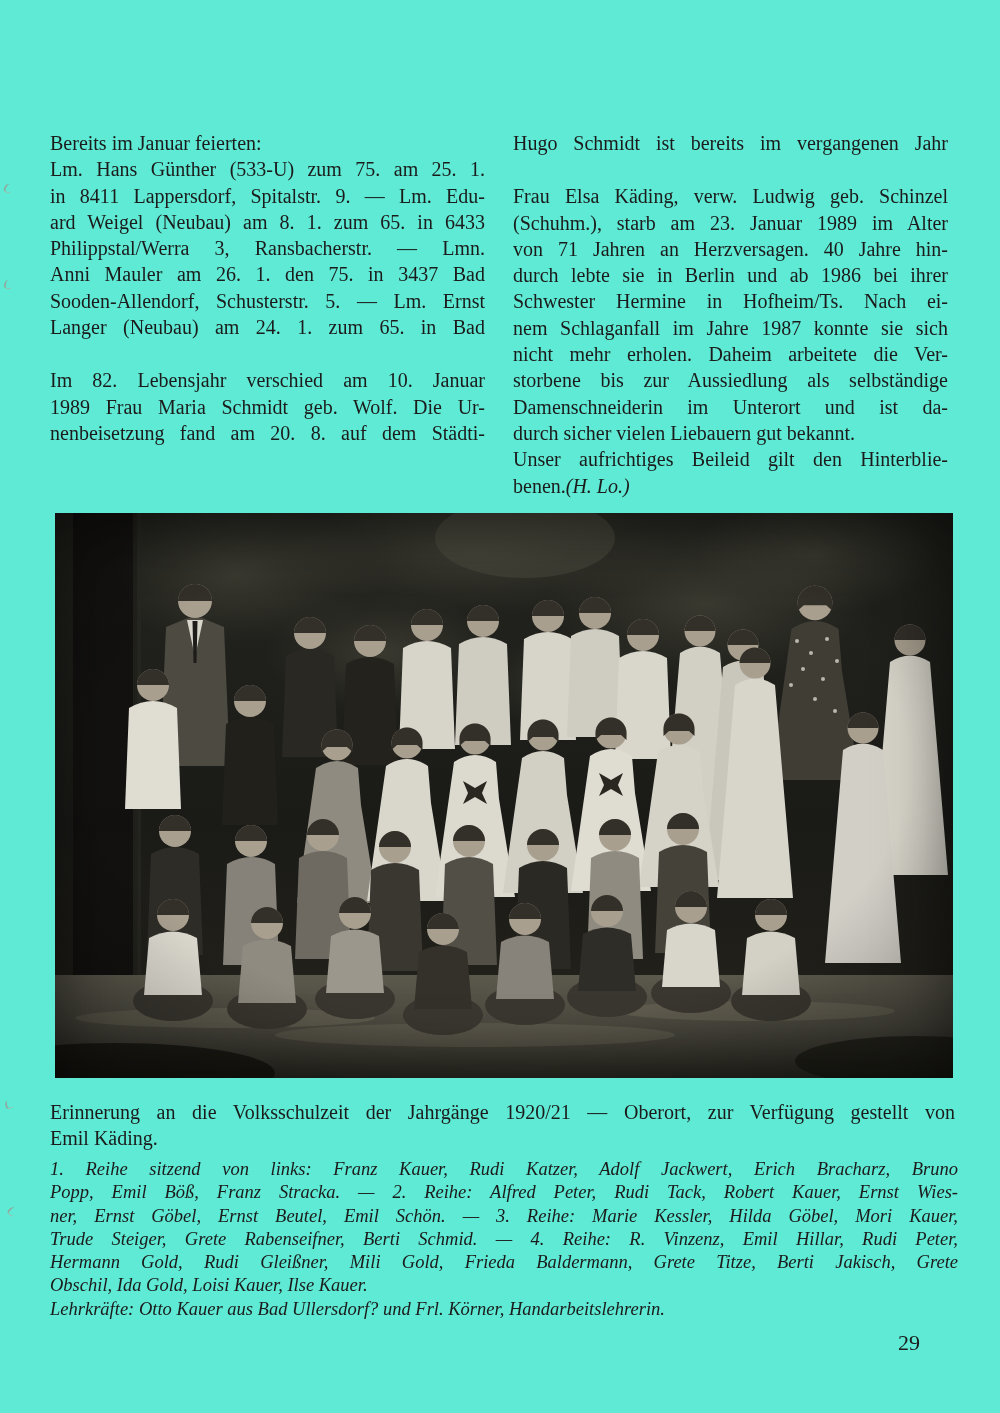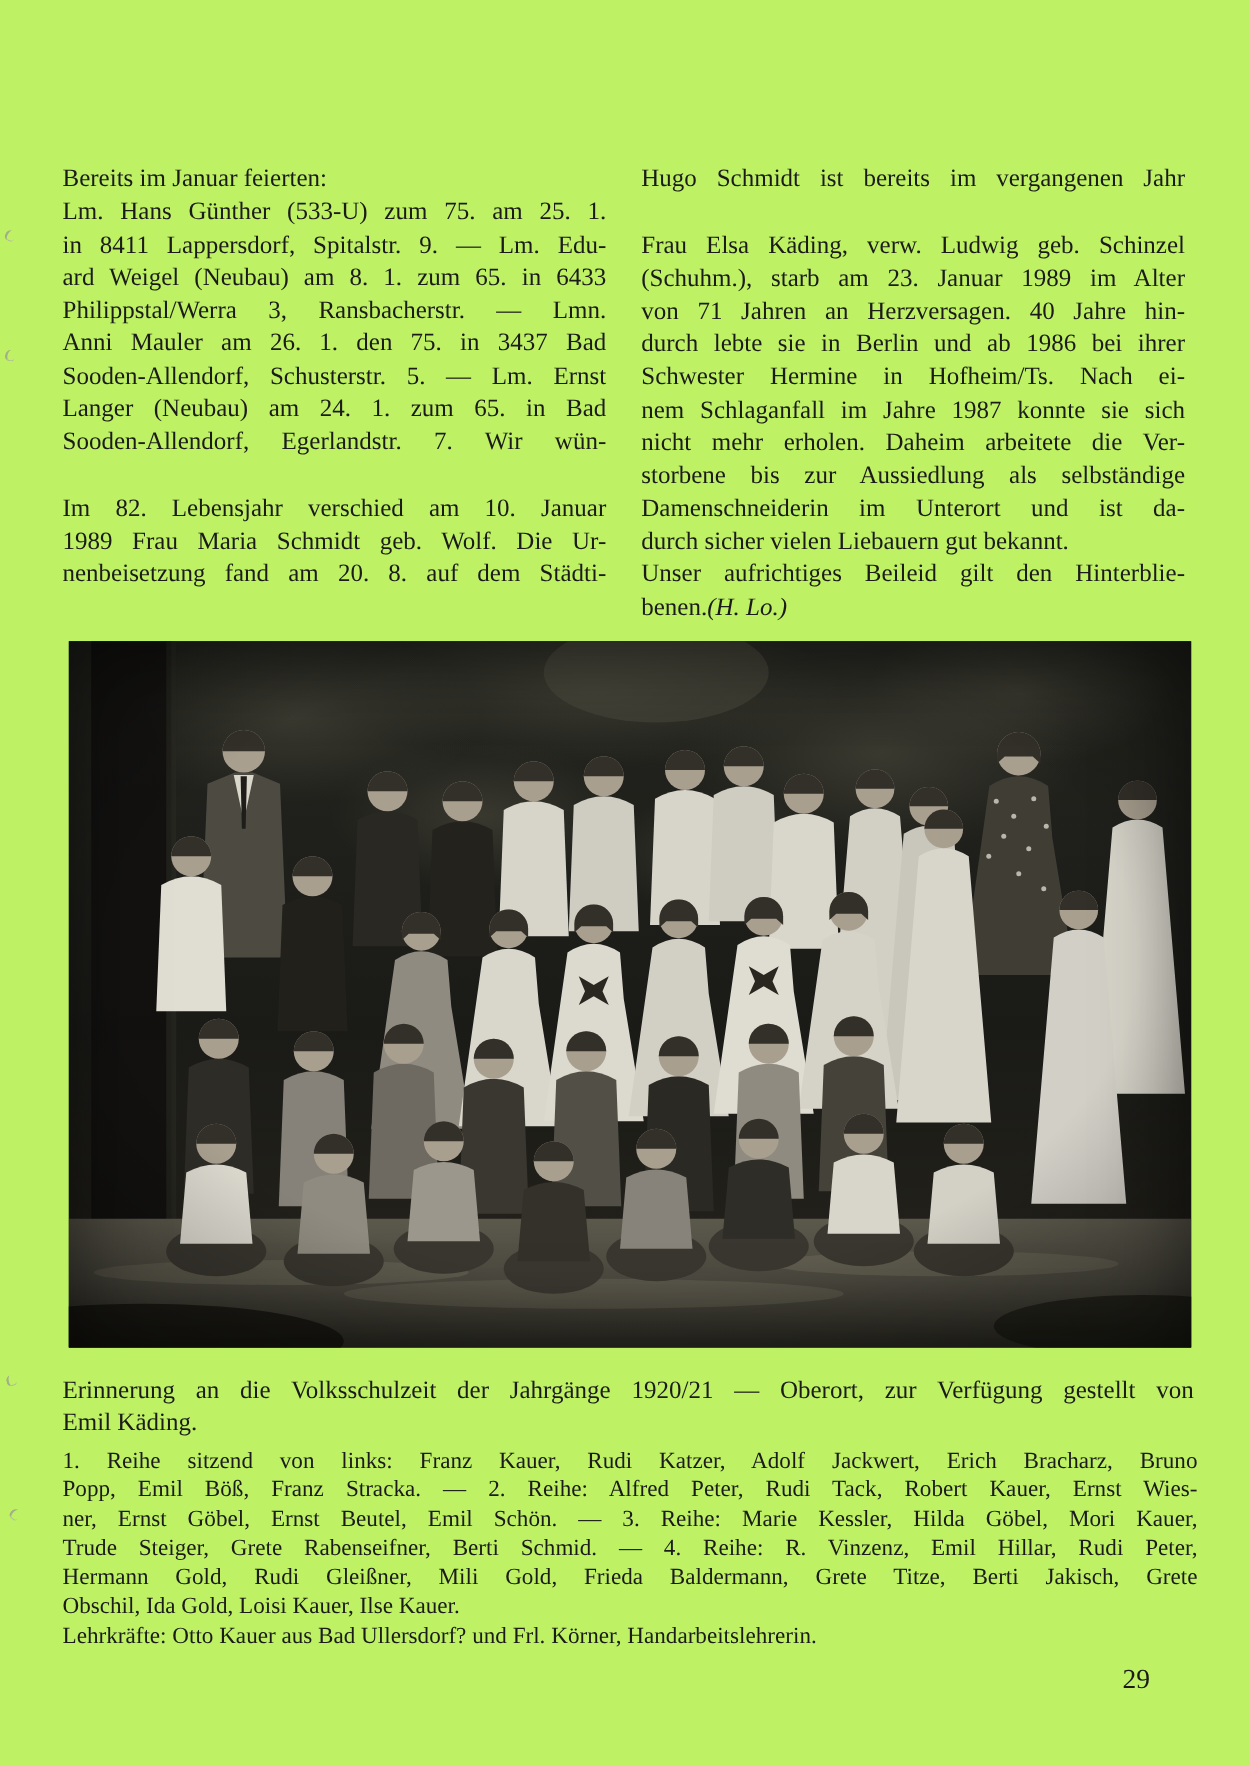--- a/index.html
+++ b/index.html
@@ -1,36 +1,36 @@
 <!DOCTYPE html>
 <html><head>
 <meta charset="utf-8">
 <style>
   *{margin:0;padding:0;box-sizing:border-box}
   body{background:#e8e8e4;font-family:"Liberation Serif", serif;}
-  .page{position:relative;width:1000px;height:1413px;background:#bef264;color:#1b1b1b;overflow:hidden;margin:0 auto}
+  .page{position:relative;width:1000px;height:1413px;background:#5eead4;color:#1b1b1b;overflow:hidden;margin:0 auto}
   
   .columns{position:absolute;left:50px;top:130px;width:898px;display:flex;gap:28px}
   .col{width:435px;font-size:20px;line-height:26.3px}
   .tline{text-align:justify;text-align-last:justify}
   .tline.end{text-align-last:left}
   .tline.gap{margin-top:27px}
   .tline.split{display:flex;justify-content:flex-start;text-align-last:left}
   .b{font-weight:400}
   .i{font-style:italic}
   
   .photo{position:absolute;left:55px;top:513px;width:898px;height:565px;background:#1c1c18}
   .photo svg{display:block}
   .photo::after{content:"";position:absolute;inset:0;box-shadow:inset 0 0 70px rgba(0,0,0,.5);pointer-events:none}
   .ph{fill:#a89f8f}
   .pa{fill:#332f29}
   .pl{fill:#3a3730}
   
   .caption{position:absolute;left:50px;top:1099px;width:905px;font-size:20px;line-height:26px}
-  .names{position:absolute;left:50px;top:1158px;width:908px;font-size:18.5px;line-height:23.3px;}
+  .names{position:absolute;left:50px;top:1158px;width:908px;font-size:18.5px;line-height:23.3px;font-style:italic}
   
   .pagenum{position:absolute;left:898px;top:1330px;font-size:22px}
   
   .mark{position:absolute;width:8px;height:9px;border-left:2px solid #9a9a90;border-bottom:1px solid #b0b0a6;border-radius:70% 30% 50% 60%;opacity:.75}
   .m1{left:4px;top:184px;transform:rotate(24deg)}
   .m2{left:4px;top:280px;transform:rotate(10deg)}
   .m3{left:5px;top:1100px;transform:rotate(-14deg)}
   .m4{left:8px;top:1207px;transform:rotate(40deg)}
 </style>
 </head>
@@ -46,21 +46,20 @@
   <div class="columns">
     <div class="col">
         <div class="tline end"><span>Bereits im Januar feierten:</span></div>
         <div class="tline"><span>Lm. </span><span class="b">Hans Günther</span><span> (533-U) zum 75. am 25. 1.</span></div>
         <div class="tline"><span>in 8411 Lappersdorf, Spitalstr. 9. — Lm. </span><span class="b">Edu-</span></div>
         <div class="tline"><span class="b">ard Weigel</span><span> (Neubau) am 8. 1. zum 65. in 6433</span></div>
         <div class="tline"><span>Philippstal/Werra 3, Ransbacherstr. — Lmn.</span></div>
         <div class="tline"><span class="b">Anni Mauler</span><span> am 26. 1. den 75. in 3437 Bad</span></div>
         <div class="tline"><span>Sooden-Allendorf, Schusterstr. 5. — Lm. </span><span class="b">Ernst</span></div>
         <div class="tline"><span class="b">Langer</span><span> (Neubau) am 24. 1. zum 65. in Bad</span></div>
-        <div class="tline"><span>Sooden-Allendorf, Egerlandstr. 7. Wir wün-</span></div>
         <div class="tline gap"><span>Im 82. Lebensjahr verschied am 10. Januar</span></div>
         <div class="tline"><span>1989 Frau </span><span class="b">Maria Schmidt</span><span> geb. Wolf. Die Ur-</span></div>
         <div class="tline"><span>nenbeisetzung fand am 20. 8. auf dem Städti-</span></div>
       </div>
     <div class="col">
         <div class="tline"><span>Hugo Schmidt ist bereits im vergangenen Jahr</span></div>
         <div class="tline gap"><span>Frau </span><span class="b">Elsa Käding,</span><span> verw. Ludwig geb. Schinzel</span></div>
         <div class="tline"><span>(Schuhm.), starb am 23. Januar 1989 im Alter</span></div>
         <div class="tline"><span>von 71 Jahren an Herzversagen. 40 Jahre hin-</span></div>
         <div class="tline"><span>durch lebte sie in Berlin und ab 1986 bei ihrer</span></div>

